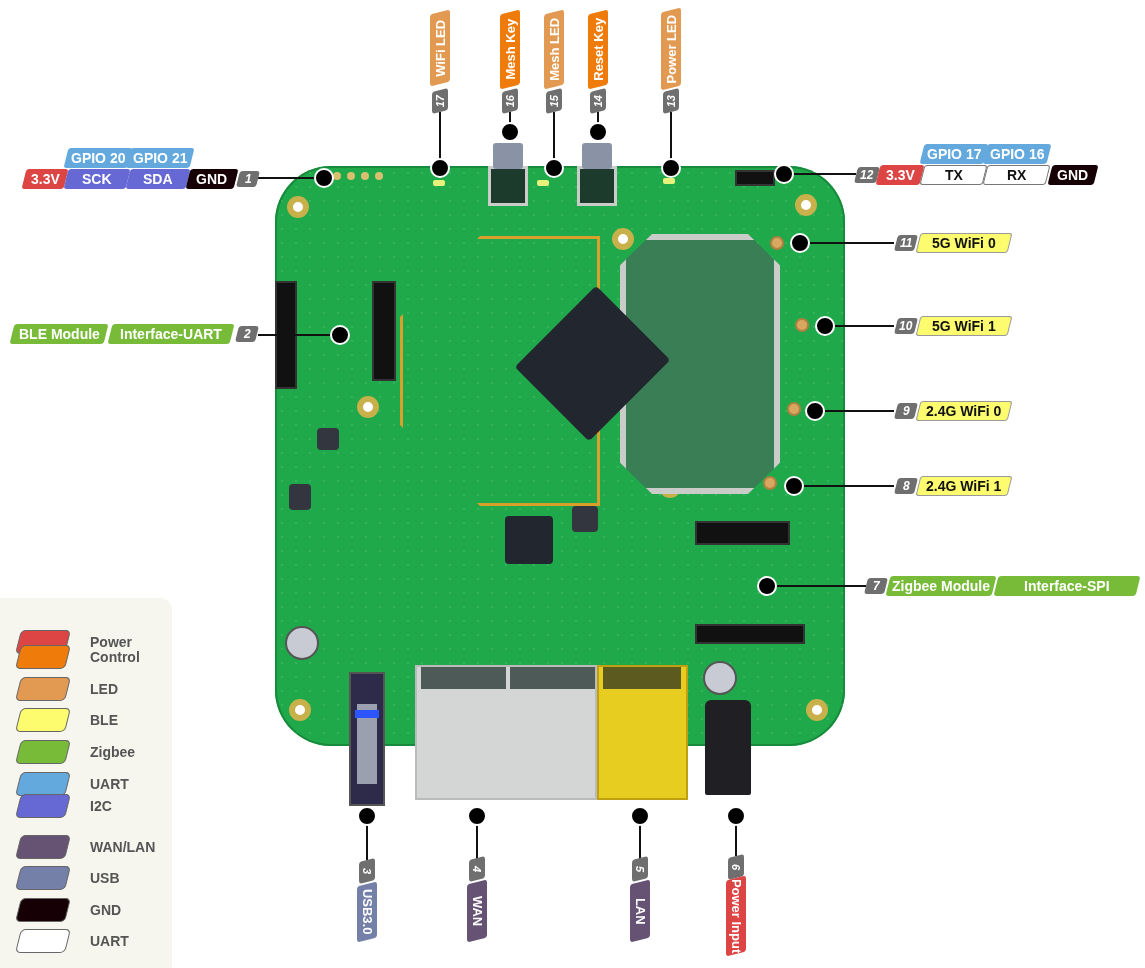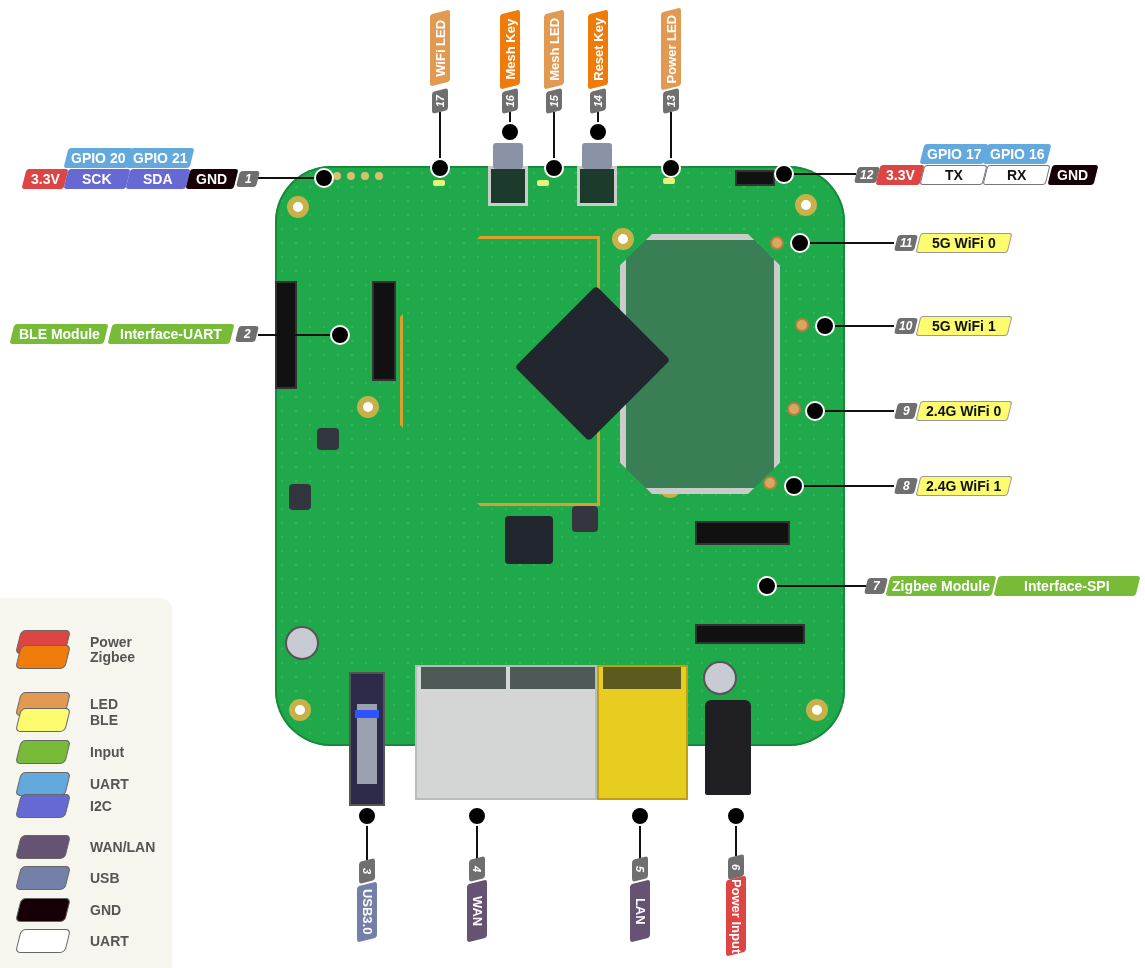--- a/index.html
+++ b/index.html
@@ -323,33 +323,33 @@
       <span>Power Input</span>
     </div>
 
   <div class="legend">
     <div class="legend-row" style="top:32px">
       <div class="legend-swatch" style="background:#dd4444"></div>
       <span class="legend-label">Power</span>
     </div>
     <div class="legend-row" style="top:47px">
       <div class="legend-swatch" style="background:#ee7b0a"></div>
-      <span class="legend-label">Zigbee</span>
-    </div>
-    <div class="legend-row" style="top:94px">
+      <span class="legend-label">Control</span>
+    </div>
+    <div class="legend-row" style="top:79px">
       <div class="legend-swatch" style="background:#e29a52"></div>
       <span class="legend-label">LED</span>
     </div>
     <div class="legend-row" style="top:110px">
       <div class="legend-swatch" style="background:#fcfc6e"></div>
       <span class="legend-label">BLE</span>
     </div>
     <div class="legend-row" style="top:142px">
       <div class="legend-swatch" style="background:#77bb38"></div>
-      <span class="legend-label">Input</span>
+      <span class="legend-label">Zigbee</span>
     </div>
     <div class="legend-row" style="top:174px">
       <div class="legend-swatch" style="background:#63a9de"></div>
       <span class="legend-label">UART</span>
     </div>
     <div class="legend-row" style="top:196px">
       <div class="legend-swatch" style="background:#6668d4"></div>
       <span class="legend-label">I2C</span>
     </div>
     <div class="legend-row" style="top:237px">

